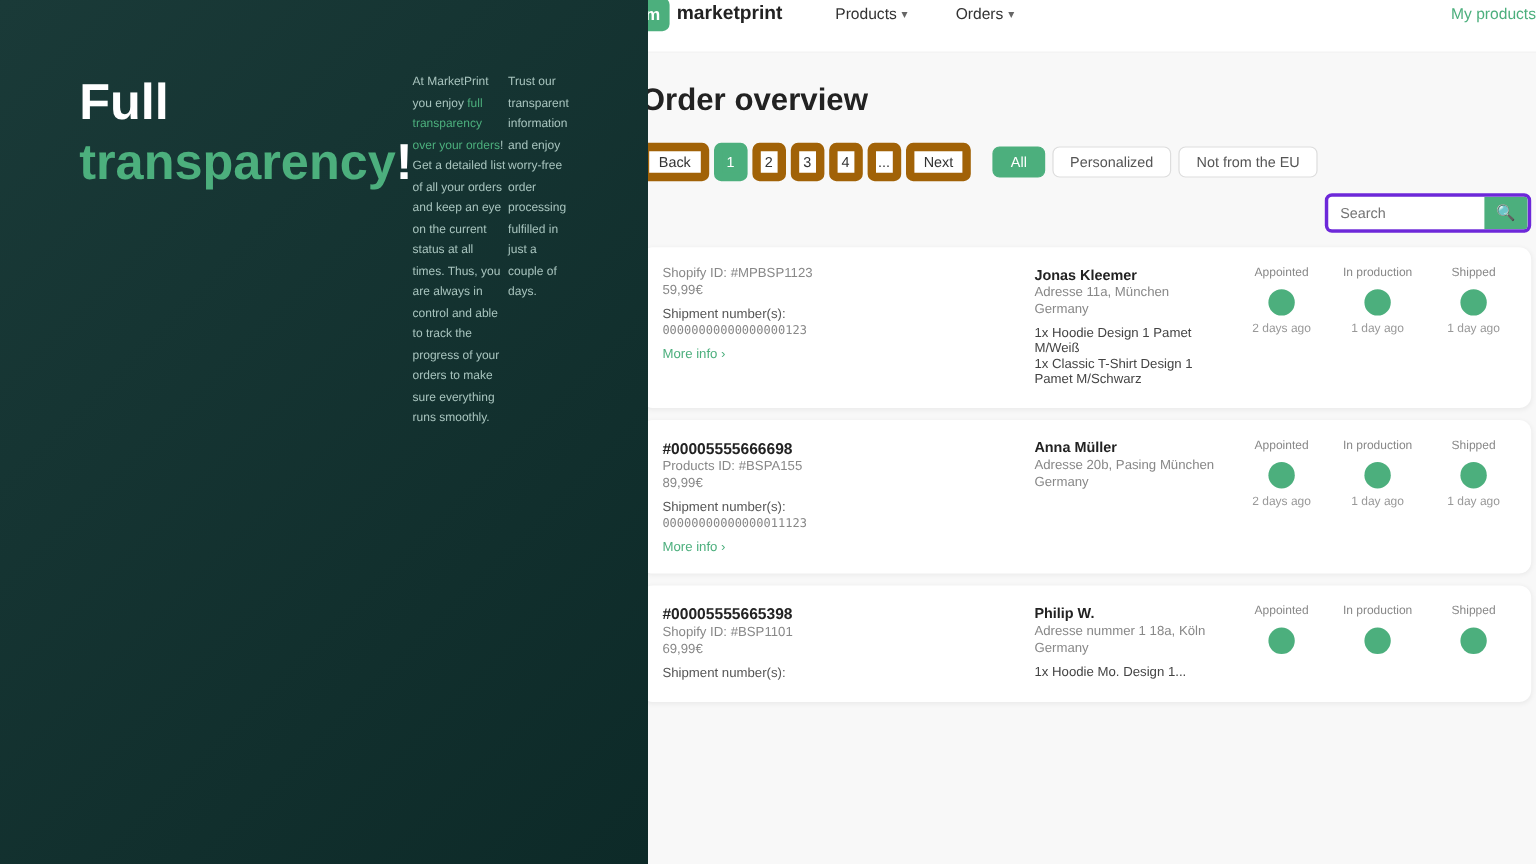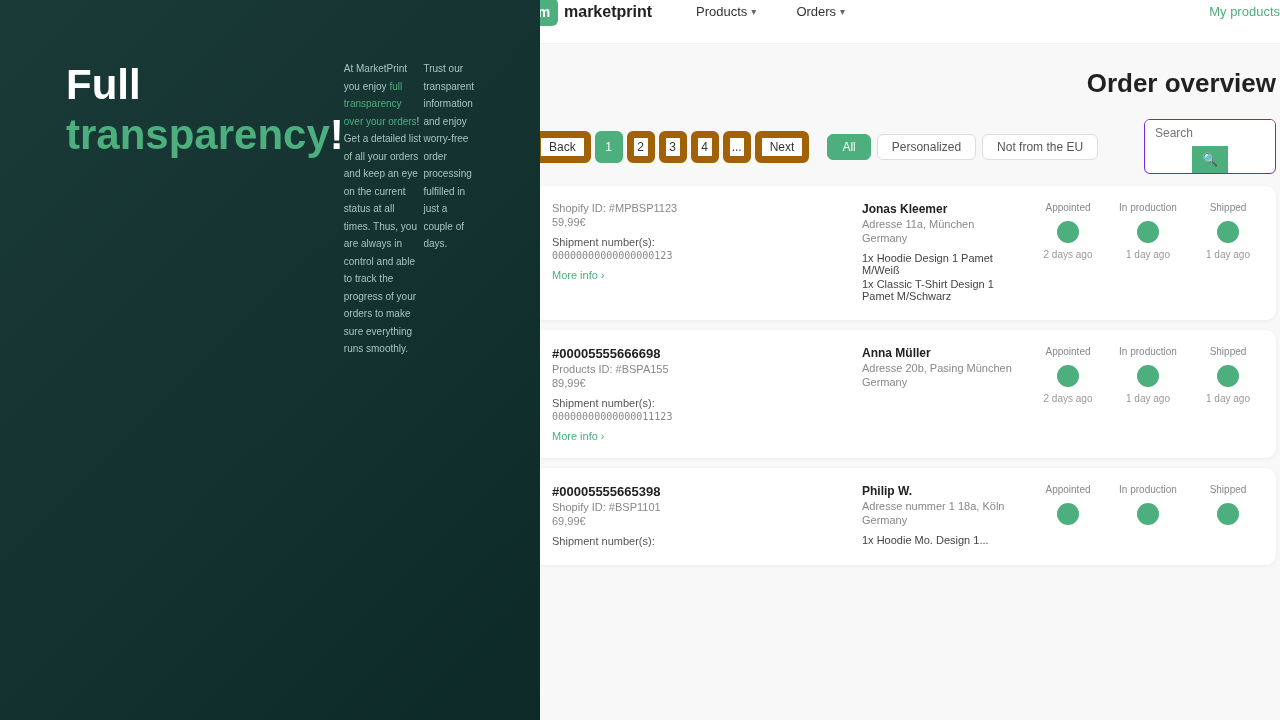--- a/index.html
+++ b/index.html
@@ -155,21 +155,21 @@
       flex: 1;
       overflow-y: auto;
       padding: 24px 24px 0;
       background: #f8f8f8;
     }
 
     .page-title {
       font-size: 26px;
       font-weight: 700;
       color: #222;
-      text-align: right;
+      text-align: left;
       margin-bottom: 20px;
     }
 
     
     .controls-row {
       display: flex;
       align-items: center;
       gap: 10px;
       margin-bottom: 12px;
       flex-wrap: wrap;
@@ -226,25 +226,24 @@
     .filter-tab.active {
       background: #4caf7d;
       color: white;
       border-color: #4caf7d;
     }
 
     .search-box {
       margin-left: auto;
       display: flex;
       align-items: center;
-      border: 1px solid #6d28d9;
+      border: 3px solid #6d28d9;
       border-radius: 6px;
       overflow: hidden;
       background: #fff;
-      flex-direction: column;
     }
 
     .search-input {
       border: none;
       outline: none;
       padding: 6px 10px;
       font-size: 12px;
       width: 130px;
       color: #666;
     }

